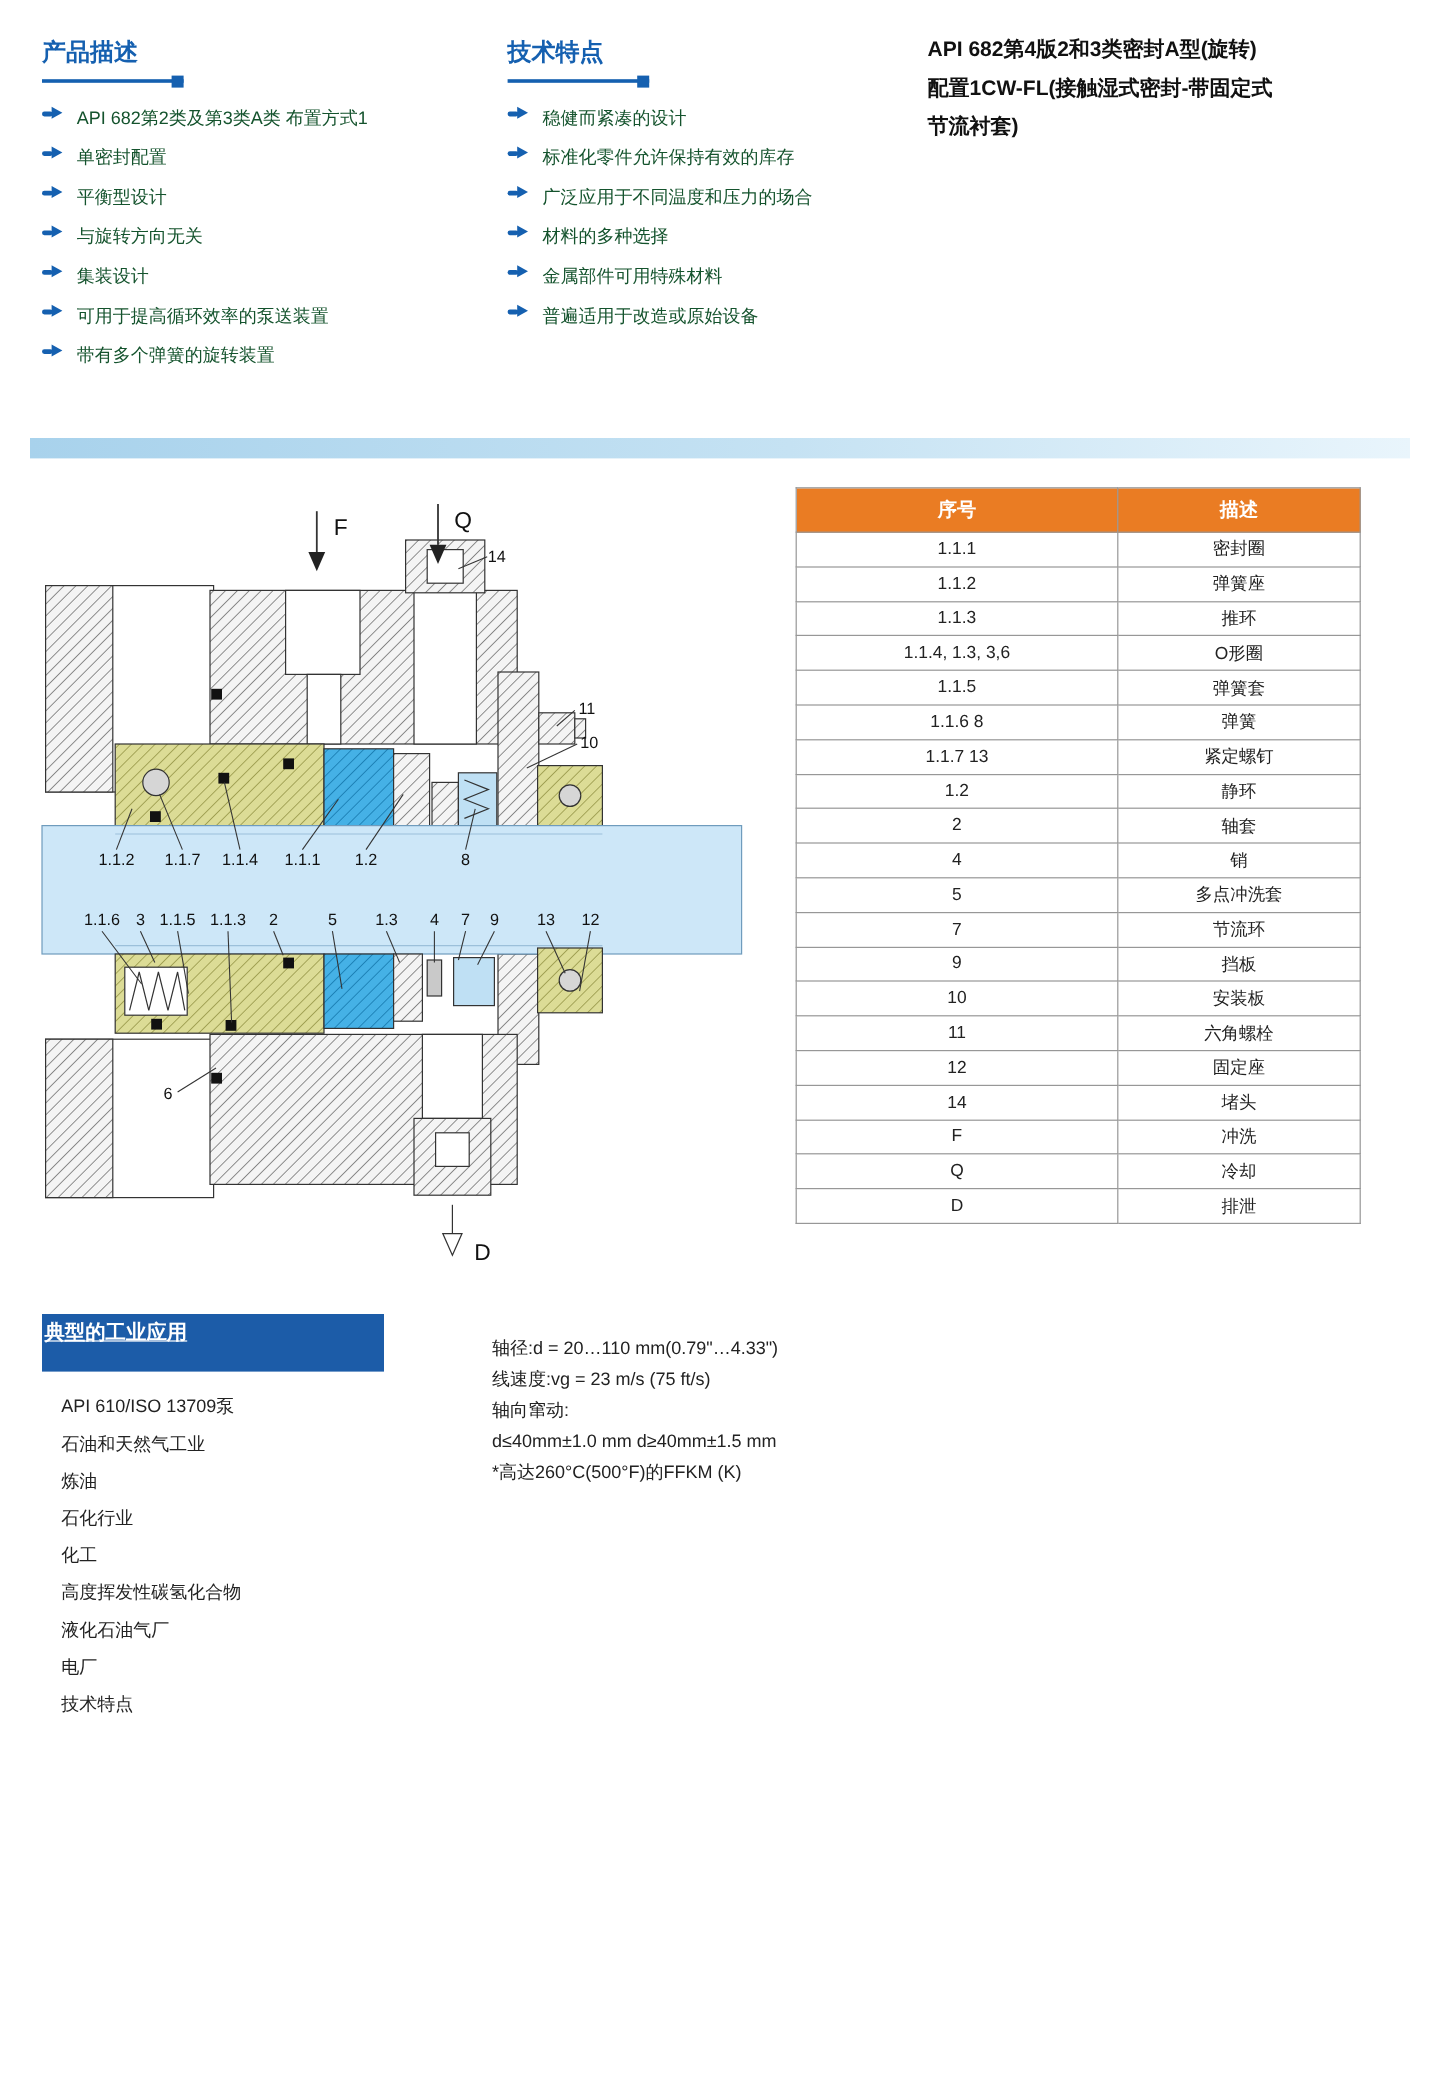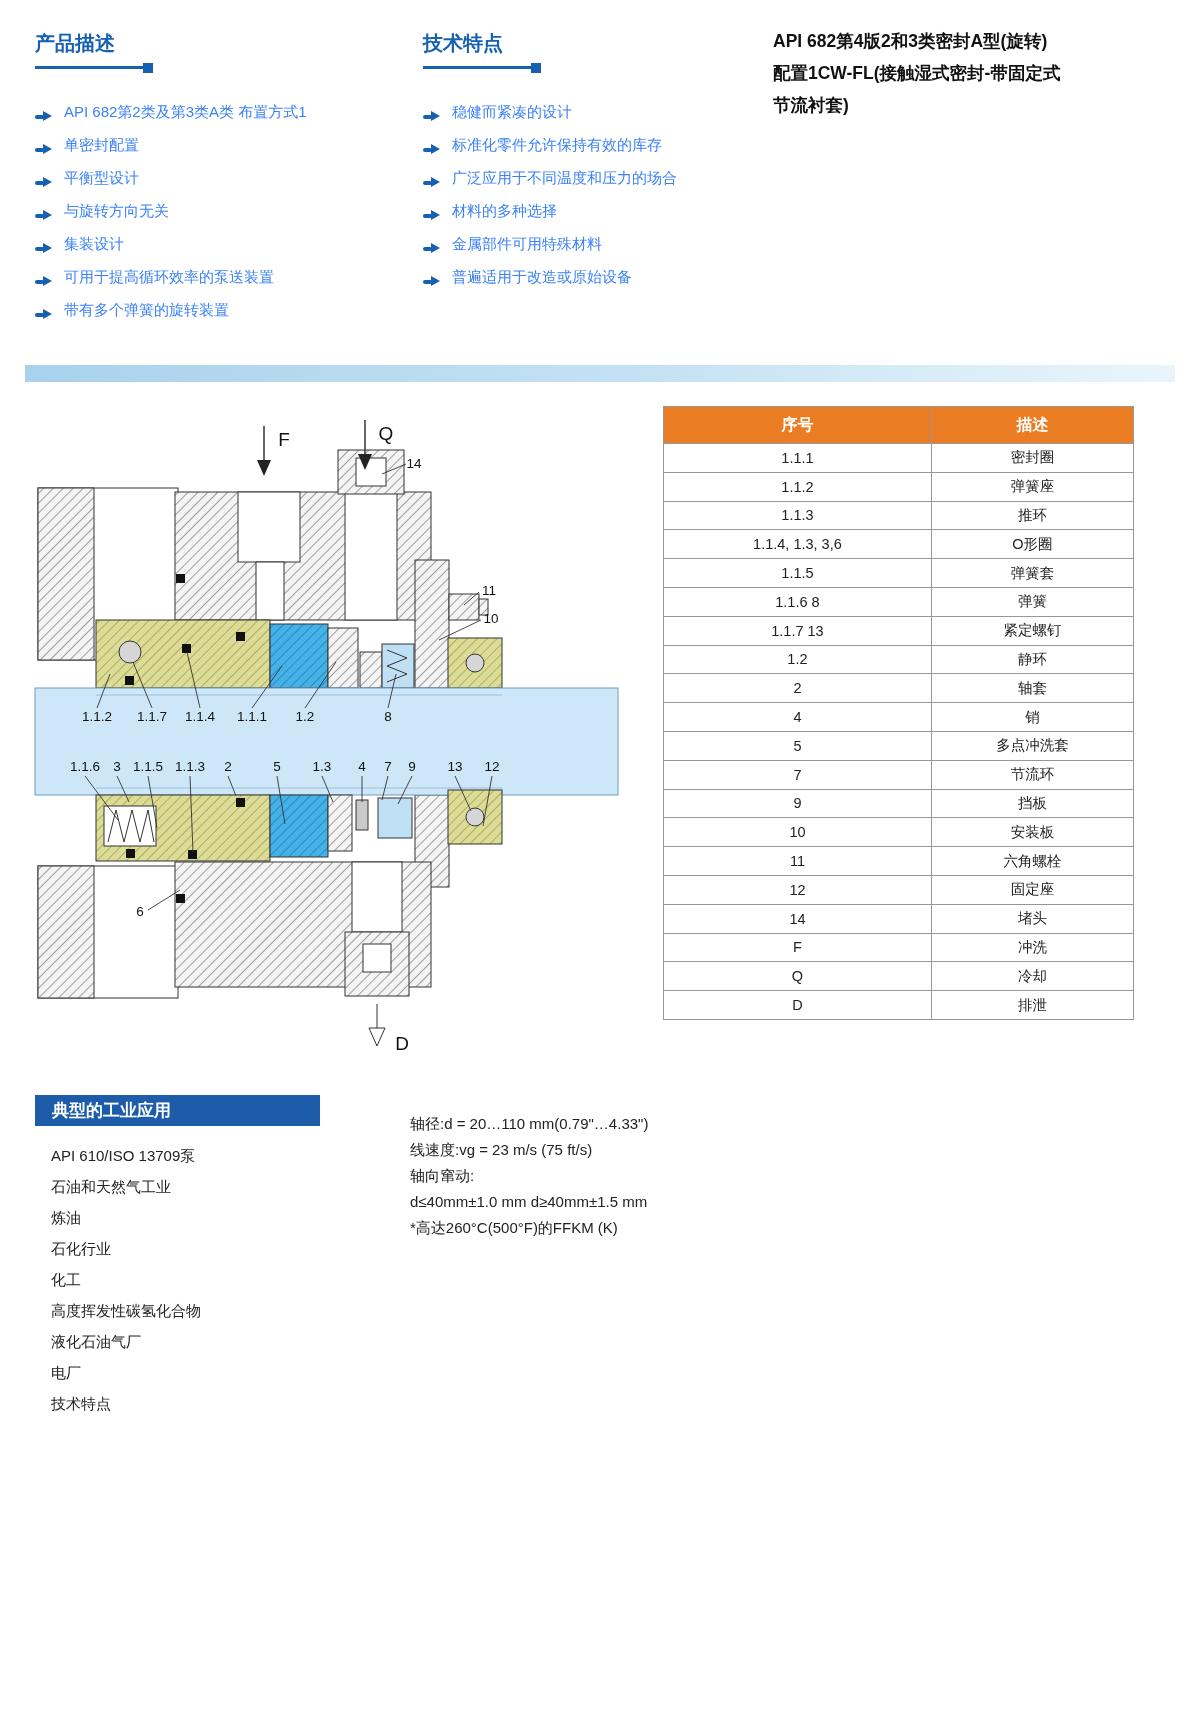--- a/index.html
+++ b/index.html
@@ -17,21 +17,21 @@
   .title-col   { position:absolute; left:773px; top:26px; width:315px;
                  font-weight:bold; font-size:17.5px; line-height:1.82; color:#111; }
 
   .blue-heading { color:var(--accent-blue,#1560B0); font-size:20px; font-weight:bold; }
   .heading-rule { position:relative; margin-top:9px; width:118px; height:3px;
                   background:var(--accent-blue,#1560B0); }
   .rule-square  { position:absolute; right:0; top:-3.5px; width:10px; height:10px;
                   background:var(--accent-blue,#1560B0); }
 
   .bullet-list { margin-top:20px; }
-  .bullet-item { display:flex; align-items:flex-end; gap:12px; min-height:33px; font-size:15px; color:#3b82f6; }
+  .bullet-item { display:flex; align-items:flex-start; gap:12px; min-height:33px; font-size:15px; color:#14532d; }
   .arrow-icon  { width:17px; height:11px; position:relative; display:inline-block; flex:0 0 17px; }
   .arrow-icon::before { content:""; position:absolute; left:0; top:3.5px; width:9px; height:4px;
                         background:var(--accent-blue,#1560B0); border-radius:2px; }
   .arrow-icon::after  { content:""; position:absolute; right:0; top:0;
                         border-left:9px solid var(--accent-blue,#1560B0);
                         border-top:5.5px solid transparent; border-bottom:5.5px solid transparent; }
 
   
   .band { position:absolute; left:25px; top:365px; width:1150px; height:17px;
           background:linear-gradient(90deg,#A8D2EC 0%,#C5E2F3 55%,#E9F5FC 100%); }
@@ -44,21 +44,21 @@
   .parts-table { position:absolute; left:630px; top:406px; width:471px;
                  border-collapse:collapse; font-size:14.5px; table-layout:fixed;margin-left:33px; }
   .parts-table th { background:var(--table-orange,#EA7C23); color:#fff; font-size:16px;
                     font-weight:bold; height:37px; border:1px solid #979797; }
   .parts-table th:first-child { width:57%; }
   .parts-table td { border:1px solid #979797; text-align:center; height:28.8px;
                     padding:0 6px; color:#222; }
 
   
   .section-bar { background:var(--bar-blue,#1C5CA8); color:#fff; font-weight:bold;
-                 font-size:17px; height:31px; line-height:31px; padding-left:17px; width:285px; }
+                 font-size:17px; height:48px; line-height:31px; padding-left:2px; width:285px;text-decoration:underline; }
   .bottom-col { position:absolute; top:1095px; }
   .apps { left:35px;  width:345px; }
   .perf { left:410px; width:350px; }
   .mats { left:775px; width:330px; }
   .apps .list { margin-top:14px;margin-left:16px; }
   .apps .text-line { font-size:15px; line-height:31px; white-space:nowrap; }
   .perf .list, .mats .list { margin-top:16px; }
   .perf .text-line, .mats .text-line { font-size:15px; line-height:26px; white-space:nowrap; }
 
   .flush { position:absolute; left:35px; top:1450px; width:560px; }

